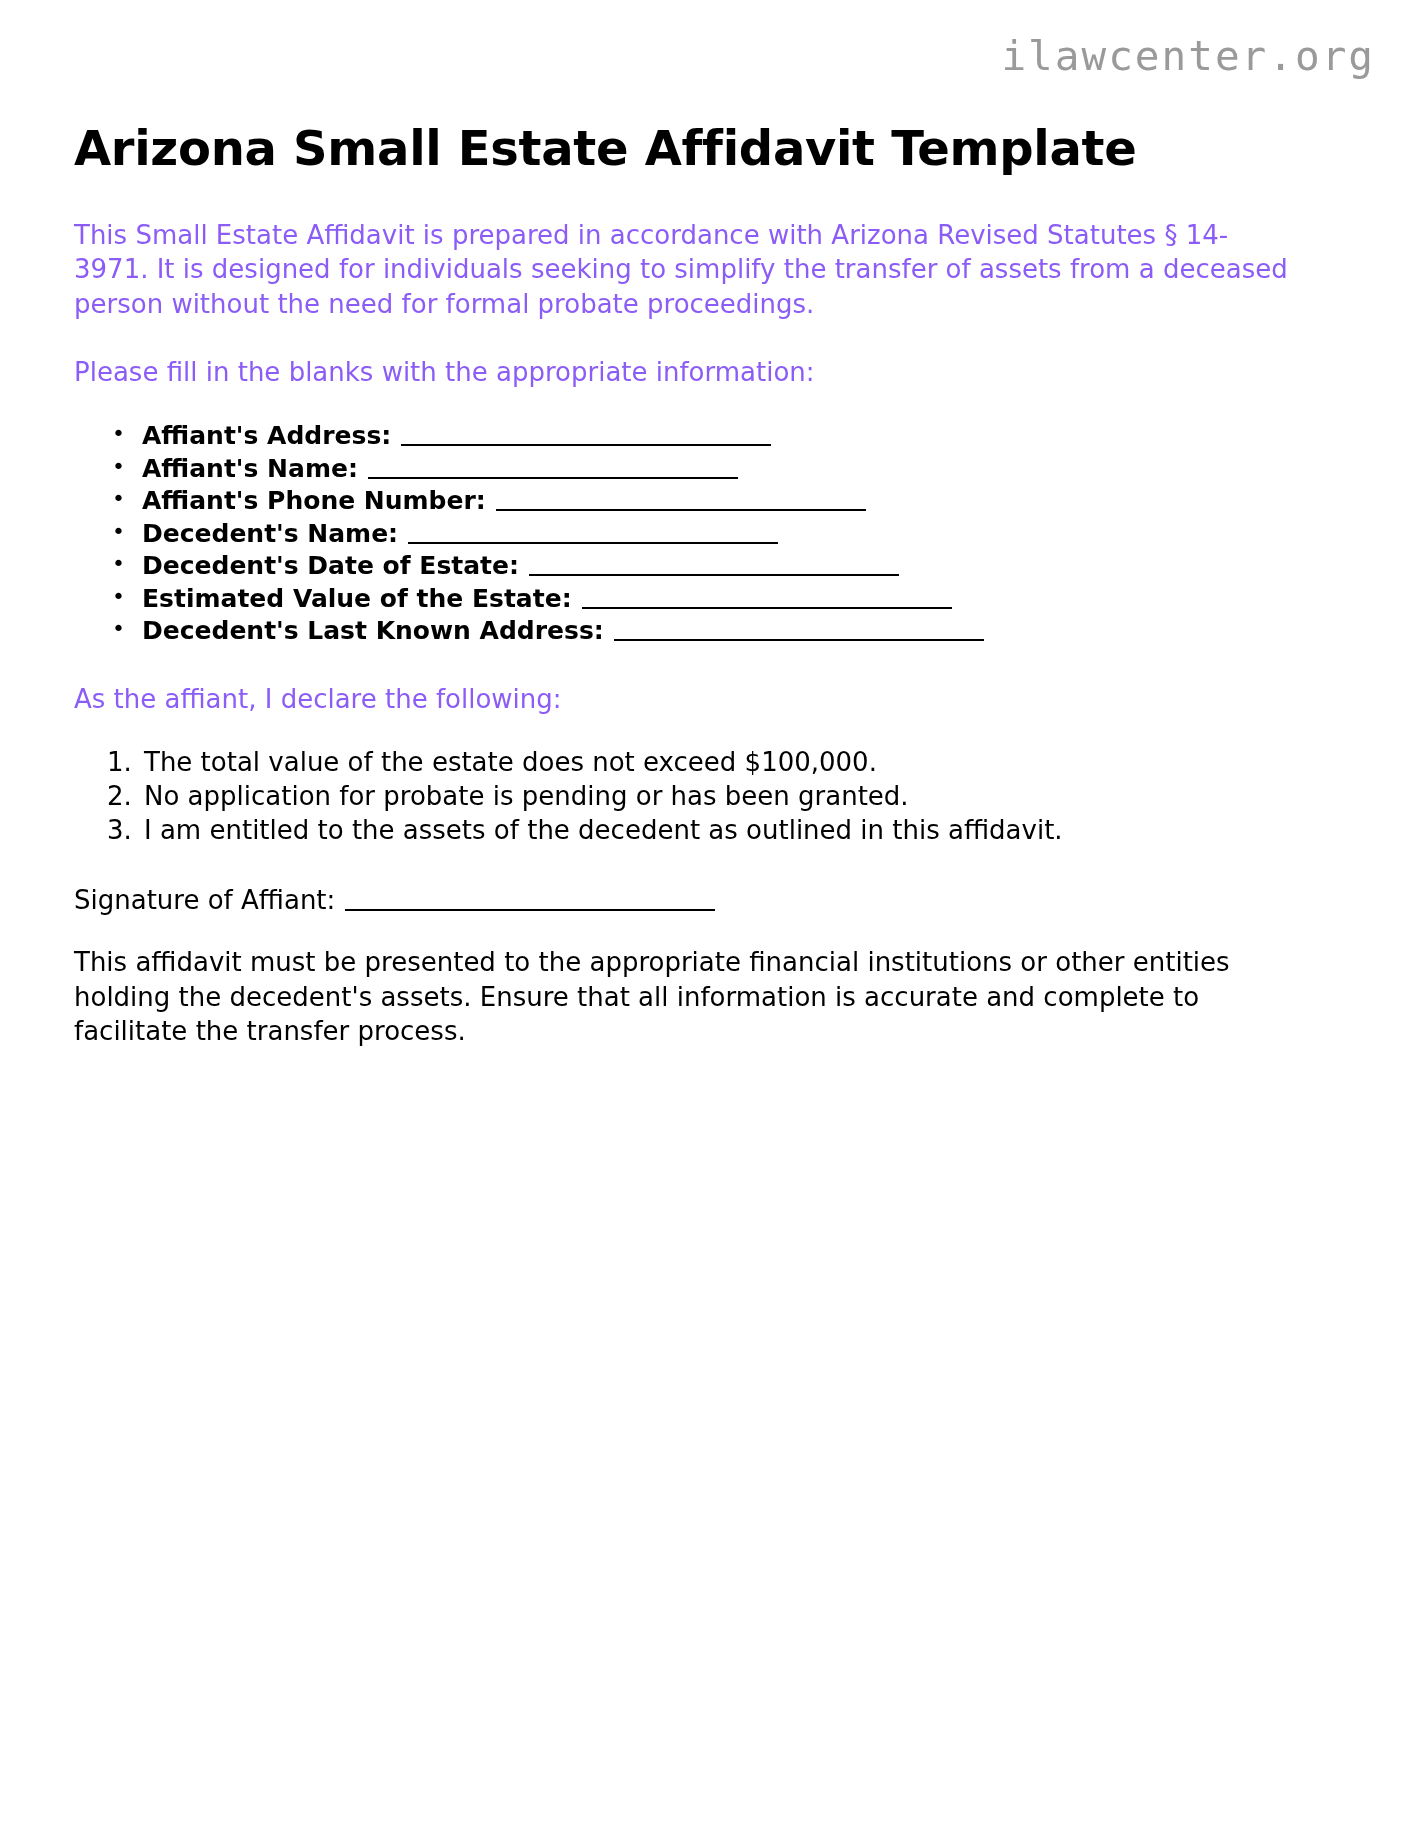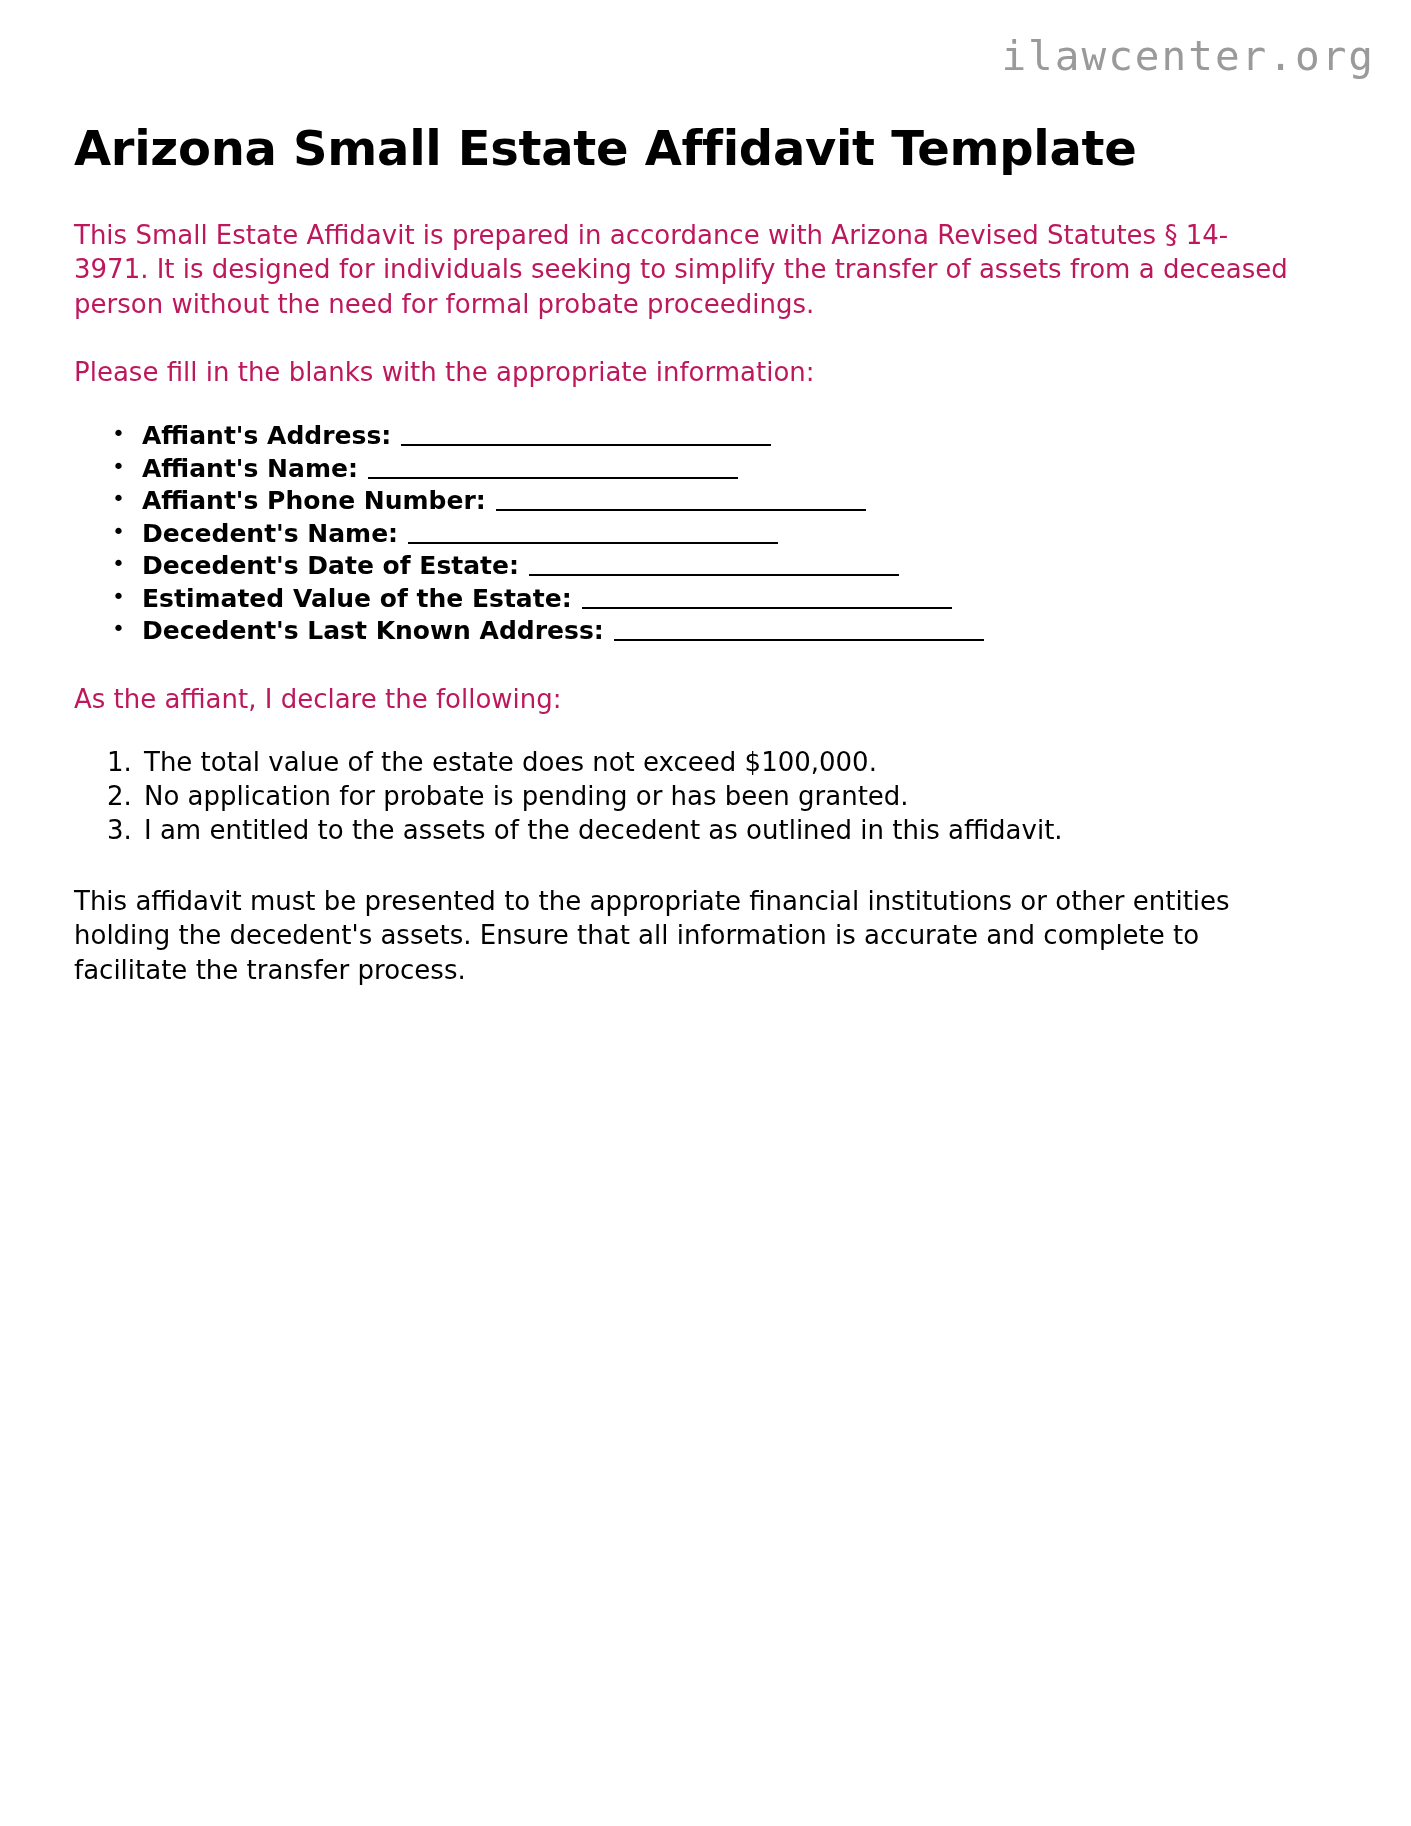--- a/index.html
+++ b/index.html
@@ -53,21 +53,21 @@
     line-height: 1.12;
     margin: 0 0 42px 0;
     letter-spacing: -0.3px;
     color: #000;
   }
 
   p.para {
     font-size: 26px;
     line-height: 1.33;
     margin: 0 0 34px 0;
-    color: #be185d;
+    color: #8b5cf6;
     max-width: 1215px;
   }
 
   p.para.tight {
     margin-bottom: 30px;
   }
 
   ul.fields {
     list-style: none;
     margin: 0 0 34px 0;
@@ -184,18 +184,21 @@
     </ul>
 
     <p class="para tight">As the affiant, I declare the following:</p>
 
     <ol class="declares">
       <li>The total value of the estate does not exceed $100,000.</li>
       <li>No application for probate is pending or has been granted.</li>
       <li>I am entitled to the assets of the decedent as outlined in this affidavit.</li>
     </ol>
 
+    <p class="sig-line">
+      <span>Signature of Affiant:</span><span class="blank w-sig"></span>
+    </p>
 
 
     <p class="closing">This affidavit must be presented to the appropriate financial institutions or other entities holding the decedent's assets. Ensure that all information is accurate and complete to facilitate the transfer process.</p>
 
   </div>
 </div>
 
 </body></html>

